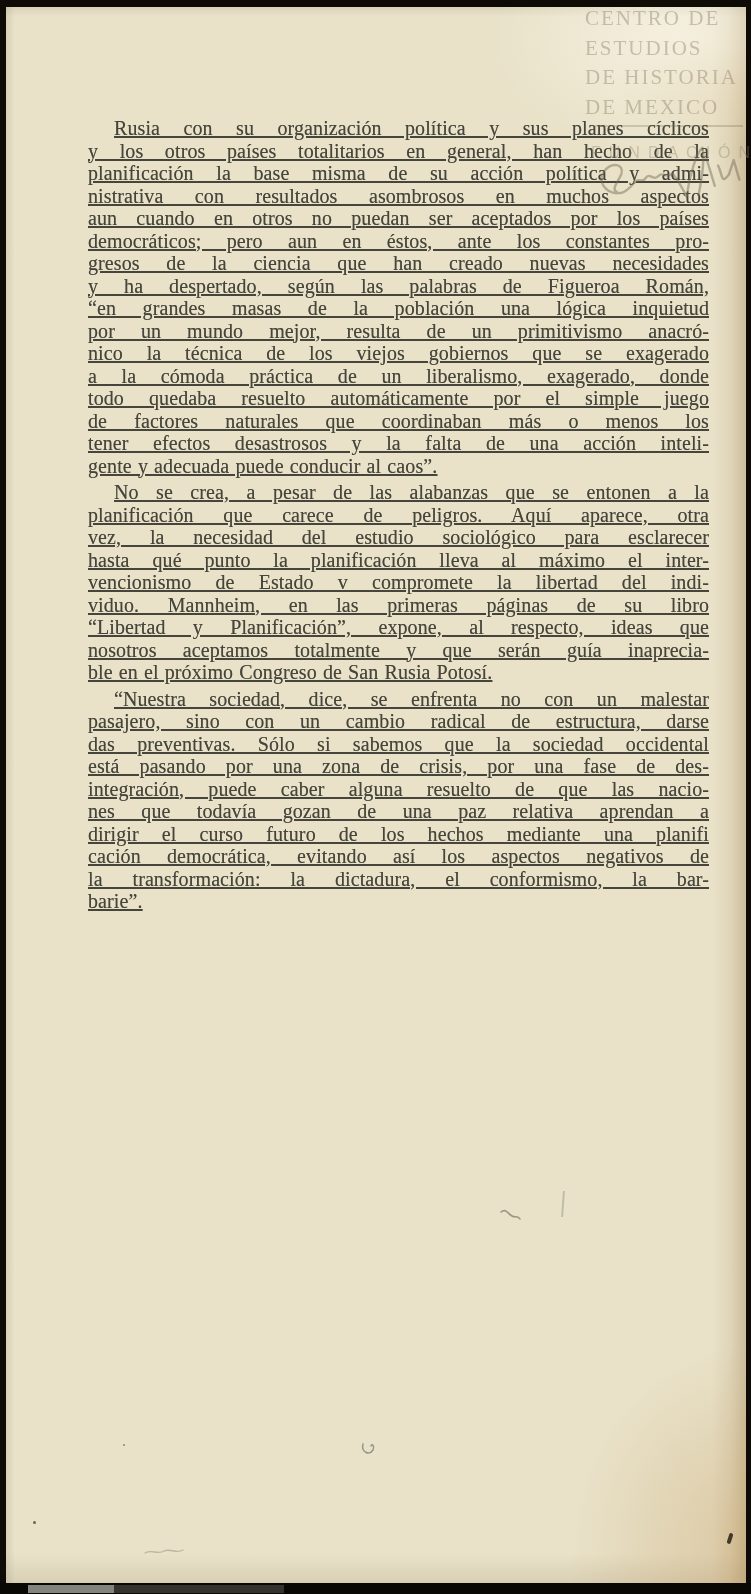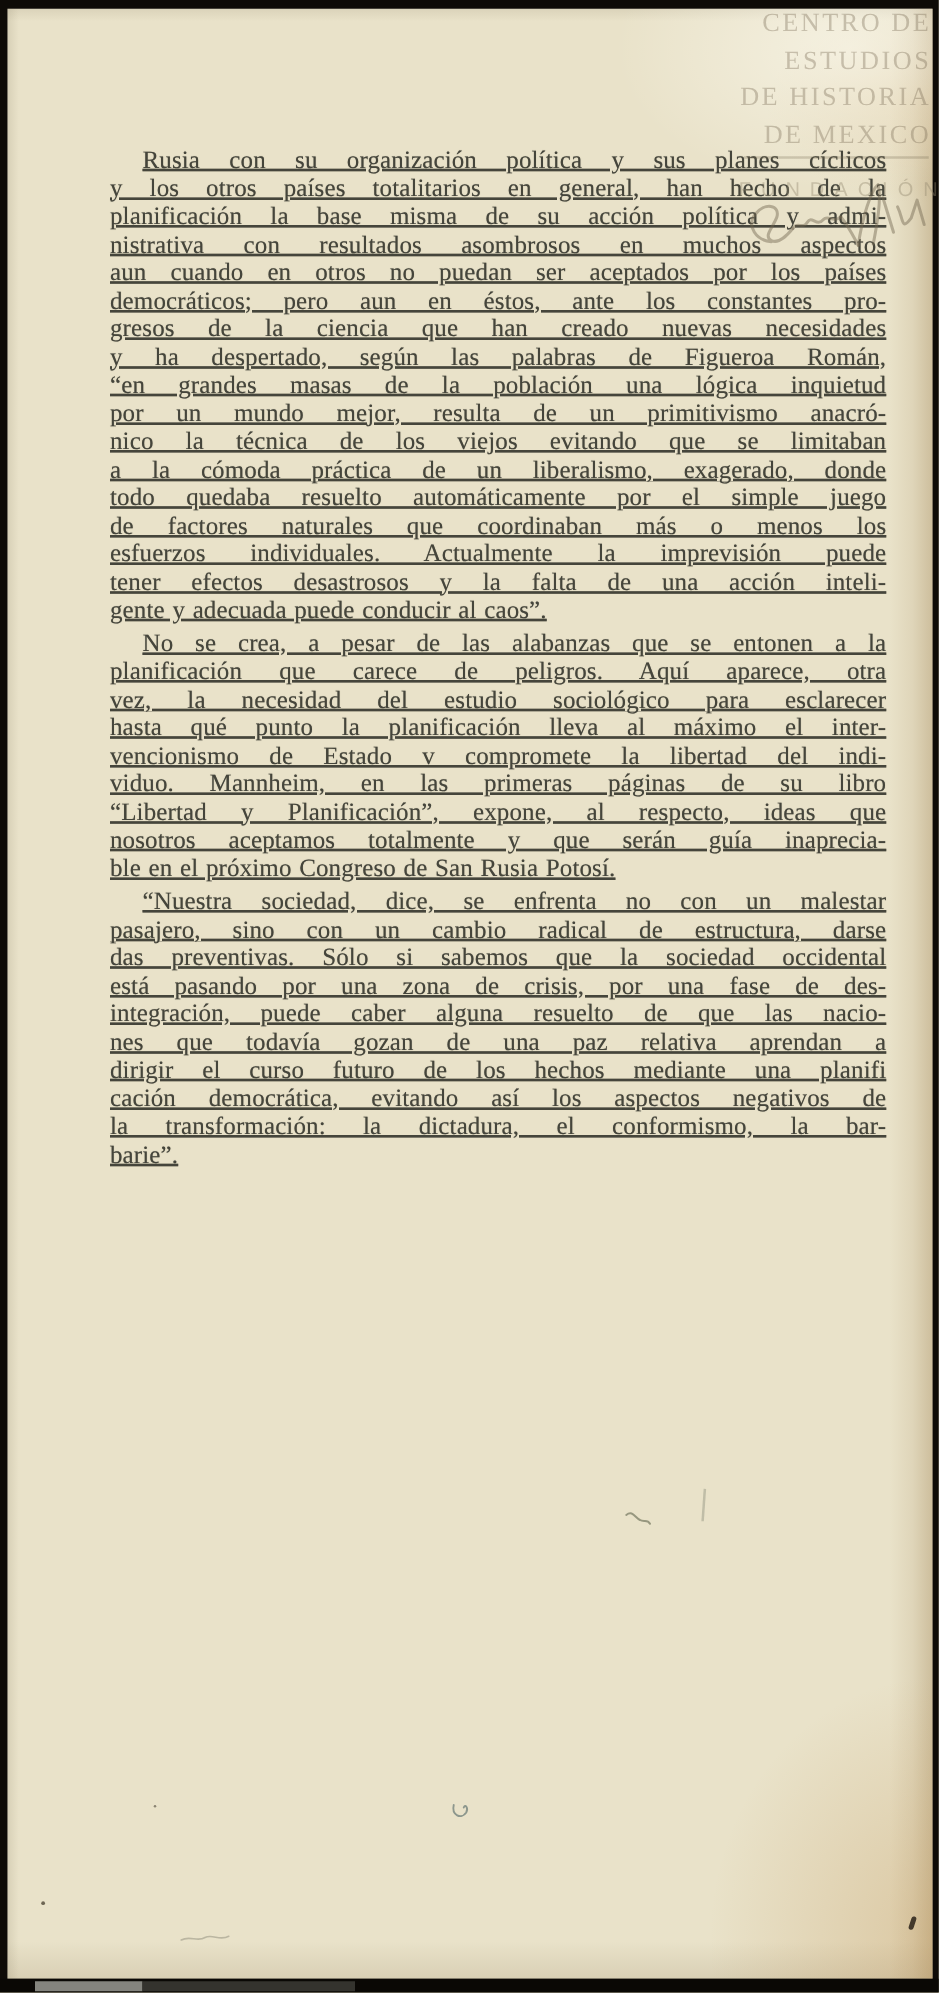--- a/index.html
+++ b/index.html
@@ -29,21 +29,21 @@
     word-spacing:1px;letter-spacing:0.1px;
     text-shadow:0 0 0.6px rgba(69,69,59,0.55);
     text-decoration:underline;
   }
   .para{margin:0 0 4px 0;}
   .line{height:22.5px;text-align:justify;text-align-last:justify;white-space:normal;}
   .line.first{text-indent:26px;}
   .line.last{text-align-last:left;}
   
   .wm{
-    position:absolute;top:-3px;right:1px;width:160px;text-align:right;
+    position:absolute;top:-3px;right:1px;width:160px;text-align:left;
     color:rgba(118,106,84,0.36);pointer-events:none;
   }
   .wm-line{
     font-size:21px;line-height:29.5px;letter-spacing:2px;
     font-family:"Liberation Serif","DejaVu Serif",serif;
   }
   .wm-rule{
     margin:3px 0 0 10px;width:148px;border-top:2px solid rgba(118,106,84,0.28);
   }
   .wm-foundation{
@@ -82,25 +82,24 @@
           <div class="line first">Rusia con su organización política y sus planes cíclicos</div>
           <div class="line">y los otros países totalitarios en general, han hecho de la</div>
           <div class="line">planificación la base misma de su acción política y admi-</div>
           <div class="line">nistrativa con resultados asombrosos en muchos aspectos</div>
           <div class="line">aun cuando en otros no puedan ser aceptados por los países</div>
           <div class="line">democráticos; pero aun en éstos, ante los constantes pro-</div>
           <div class="line">gresos de la ciencia que han creado nuevas necesidades</div>
           <div class="line">y ha despertado, según las palabras de Figueroa Román,</div>
           <div class="line">“en grandes masas de la población una lógica inquietud</div>
           <div class="line">por un mundo mejor, resulta de un primitivismo anacró-</div>
-          <div class="line">nico la técnica de los viejos evitando que se limitaban</div>
+          <div class="line">nico la técnica de los viejos gobiernos que se exagerado</div>
           <div class="line">a la cómoda práctica de un liberalismo, exagerado, donde</div>
           <div class="line">todo quedaba resuelto automáticamente por el simple juego</div>
           <div class="line">de factores naturales que coordinaban más o menos los</div>
-          <div class="line">esfuerzos individuales. Actualmente la imprevisión puede</div>
           <div class="line">tener efectos desastrosos y la falta de una acción inteli-</div>
           <div class="line last">gente y adecuada puede conducir al caos”.</div>
         </div>
         <div class="para">
           <div class="line first">No se crea, a pesar de las alabanzas que se entonen a la</div>
           <div class="line">planificación que carece de peligros. Aquí aparece, otra</div>
           <div class="line">vez, la necesidad del estudio sociológico para esclarecer</div>
           <div class="line">hasta qué punto la planificación lleva al máximo el inter-</div>
           <div class="line">vencionismo de Estado v compromete la libertad del indi-</div>
           <div class="line">viduo. Mannheim, en las primeras páginas de su libro</div>

